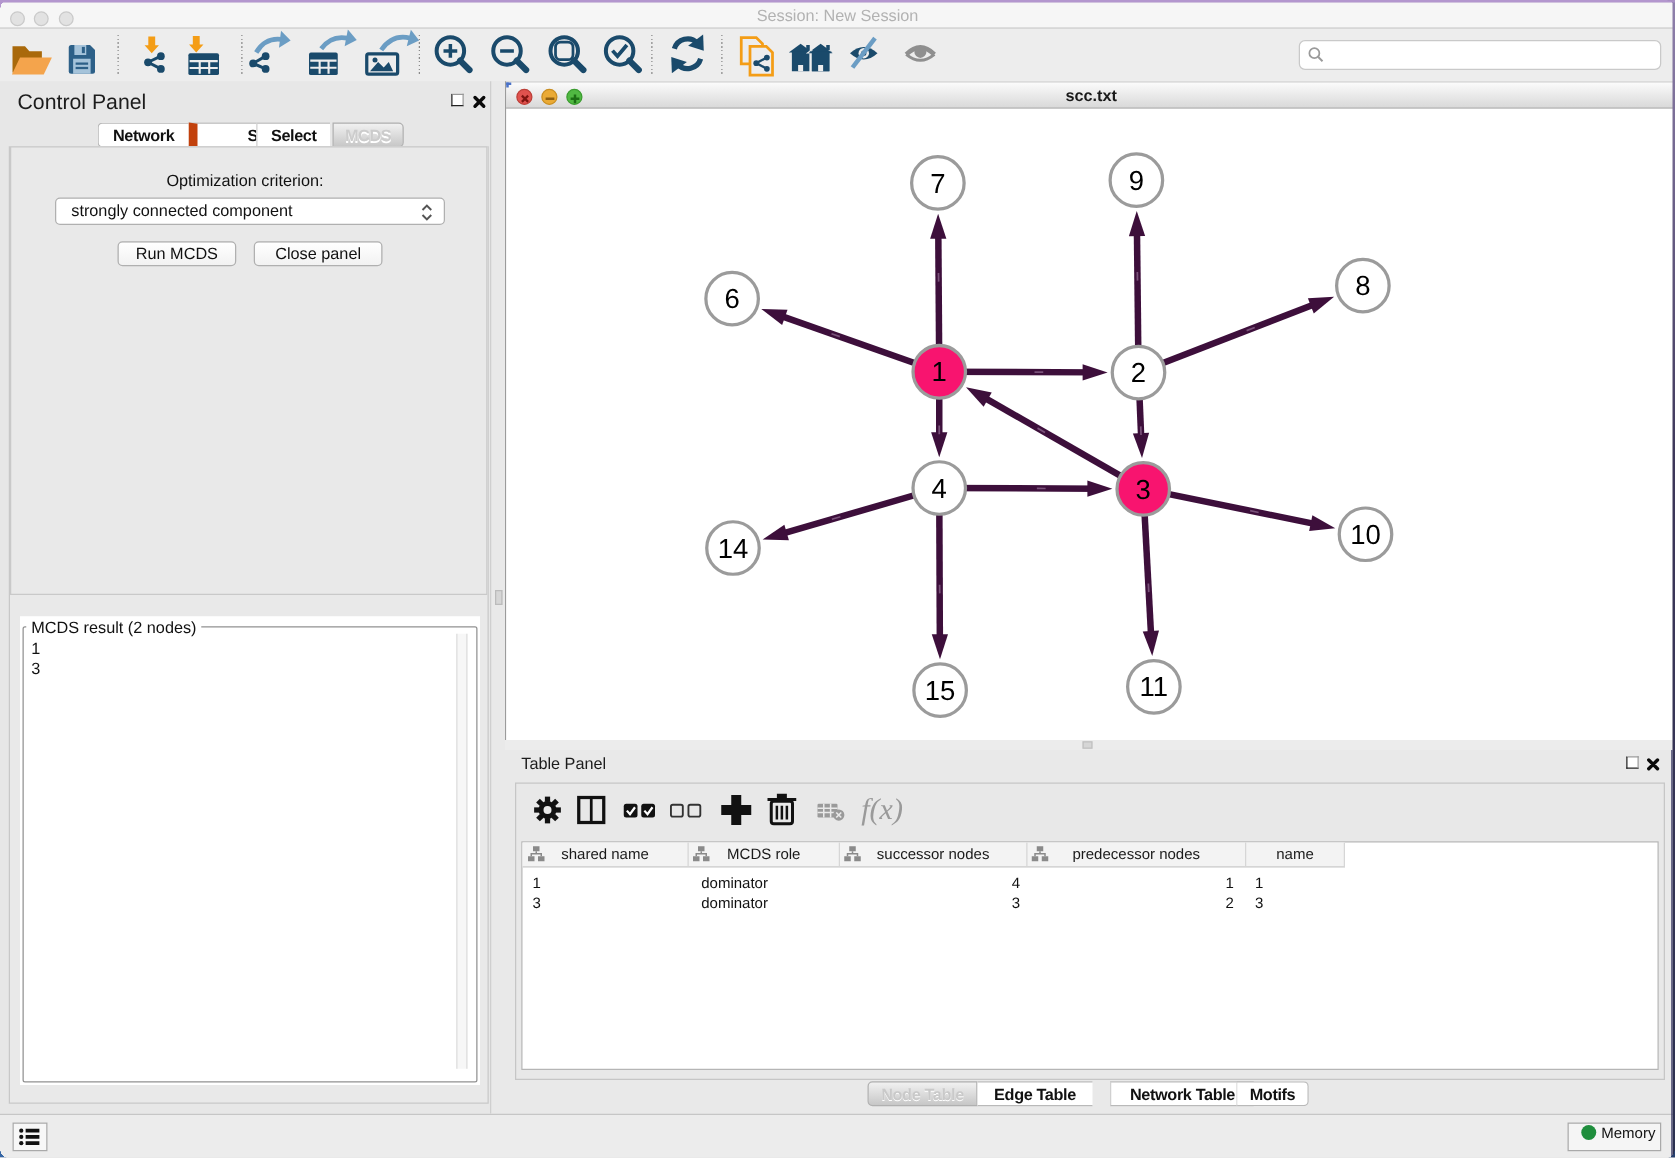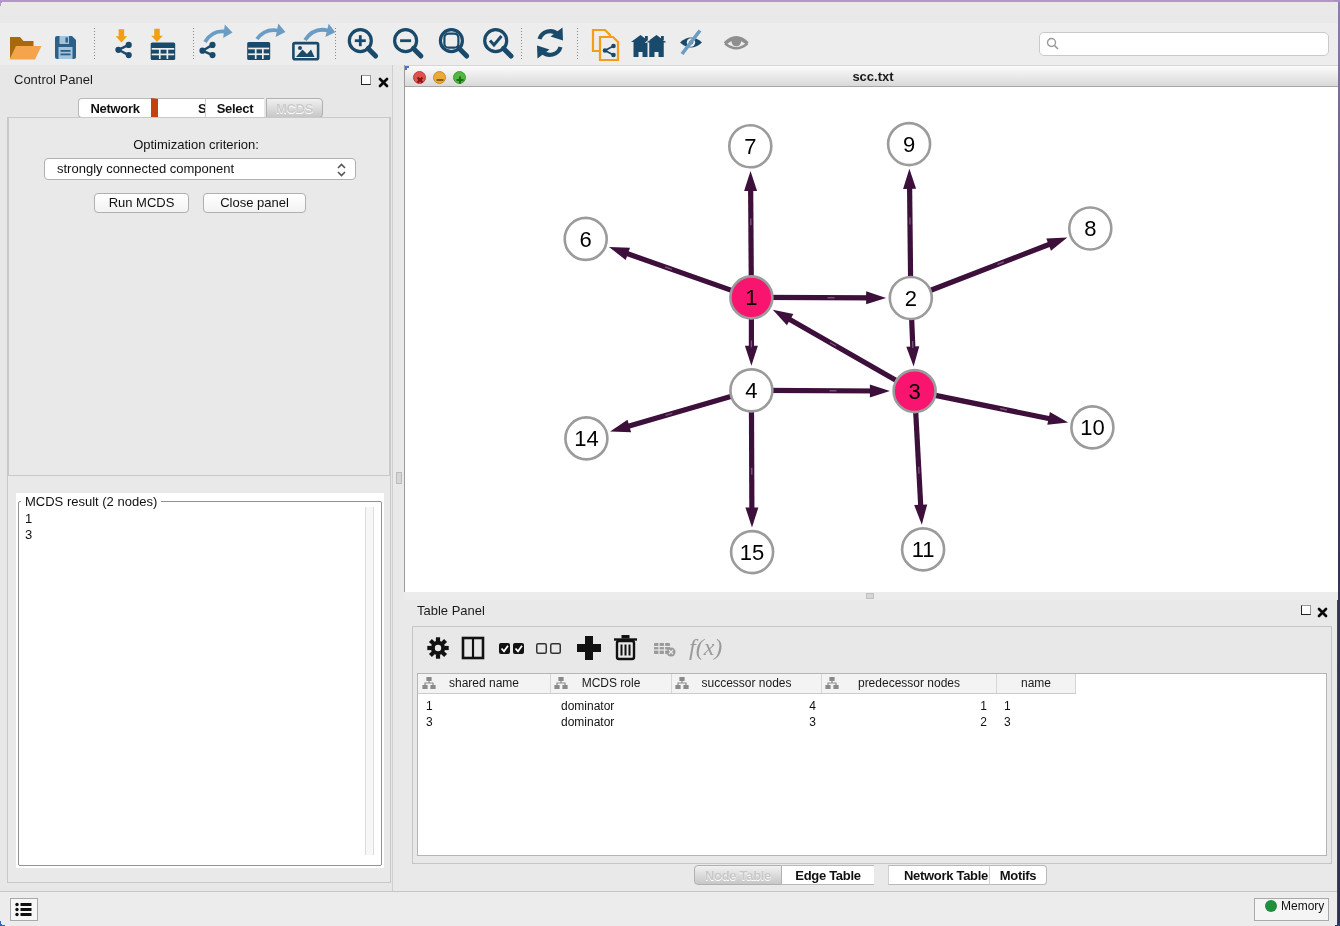--- a/index.html
+++ b/index.html
@@ -19,21 +19,21 @@
 .tl-circle { position:absolute; top:7px; width:12px; height:12px; border-radius:50%; background:#e2e2e2; border:1px solid #cacaca; }
 #win-title { position:absolute; top:3px; left:0; width:1340px; text-align:center; font-size:13px; color:#b2b2b2; }
 
 
 #toolbar { left:0; top:23px; width:1340px; height:42px; background:#ededed; }
 .tsep { position:absolute; top:5px; width:1px; height:32px; background-image:repeating-linear-gradient(#8a8a8a 0 1px, transparent 1px 3px); }
 #searchbox { position:absolute; left:1039px; top:9px; width:290px; height:24px; background:#fff; border:1px solid #c9c9c9; border-radius:5px; }
 
 
 #cpanel { left:0; top:65px; width:392px; height:826px; background:#e7e7e7; }
-#cp-title { position:absolute; left:14px; top:7px; font-size:13px; color:#1c1c1c; }
+#cp-title { position:absolute; left:14px; top:7px; font-size:17px; color:#1c1c1c; }
 #cp-max { position:absolute; left:361px; top:10px; width:10px; height:10px; border:1.5px solid #222; border-top-color:#999; border-right-color:#999; background:#fff; }
 #cp-close { position:absolute; left:378px; top:9px; }
 #cp-tabs { position:absolute; left:78px; top:33px; height:20px; font-size:13px; }
 .cp-tab { position:absolute; top:0; height:20px; line-height:20px; text-align:center; background:#fff; border-top:1px solid #b9b9b9; border-bottom:1px solid #b9b9b9; color:#111; font-weight:bold; letter-spacing:-0.3px; }
 #cp-body-outer { position:absolute; left:7px; top:52px; width:384px; height:766px; border:1px solid #c8c8c8; background:#e9e9e9; }
 #cp-body { position:absolute; left:8px; top:52px; width:382px; height:359px; border:1px solid #c9c9c9; background:#e9e9e9; }
 #opt-label { position:absolute; left:0; top:72px; width:100%; text-align:center; font-size:13px; color:#111; }
 #opt-select { position:absolute; left:44px; top:93px; width:312px; height:22px; background:#fff; border:1px solid #b0b0b0; border-radius:4px; font-size:13px; line-height:20px; padding-left:12px; color:#111; }
 .cp-btn { position:absolute; top:128px; height:20px; background:linear-gradient(#ffffff,#f2f2f2); border:1px solid #b0b0b0; border-radius:4px; font-size:13px; text-align:center; line-height:18px; color:#111; }
 #mcds-group { position:absolute; left:16px; top:428px; width:368px; height:375px; background:#fff; }
@@ -71,20 +71,26 @@
 
 
 #statusbar { left:0; top:891px; width:1340px; height:35px; background:#ececec; border-top:1px solid #c6c6c6; }
 #list-btn { position:absolute; left:10px; top:6px; width:28px; height:23px; background:#f7f7f7; border:1px solid #a9a9a9; }
 #mem-btn { position:absolute; left:1254px; top:6px; width:75px; height:23px; background:#f5f5f5; border:1px solid #a9a9a9; font-size:12px; color:#111; }
 </style>
 </head>
 <body>
 <div id="app">
 
+  <div class="abs" id="titlebar">
+    <div class="tl-circle" style="left:8px;"></div>
+    <div class="tl-circle" style="left:27px;"></div>
+    <div class="tl-circle" style="left:47px;"></div>
+    <div id="win-title">Session: New Session</div>
+  </div>
 
   <div class="abs" id="toolbar">
     <div class="tsep" style="left:94px;"></div>
     <div class="tsep" style="left:193px;"></div>
     <div class="tsep" style="left:335px;"></div>
     <div class="tsep" style="left:521px;"></div>
     <div class="tsep" style="left:577px;"></div>
     <div id="toolbar-icons">
         <svg width="1340" height="42" viewBox="0 0 1340 42" style="position:absolute;left:0;top:0;">
           <path d="M10,14 h10 l3.5,4 h10 v17 h-23.5 z" fill="#a9690b"></path>

